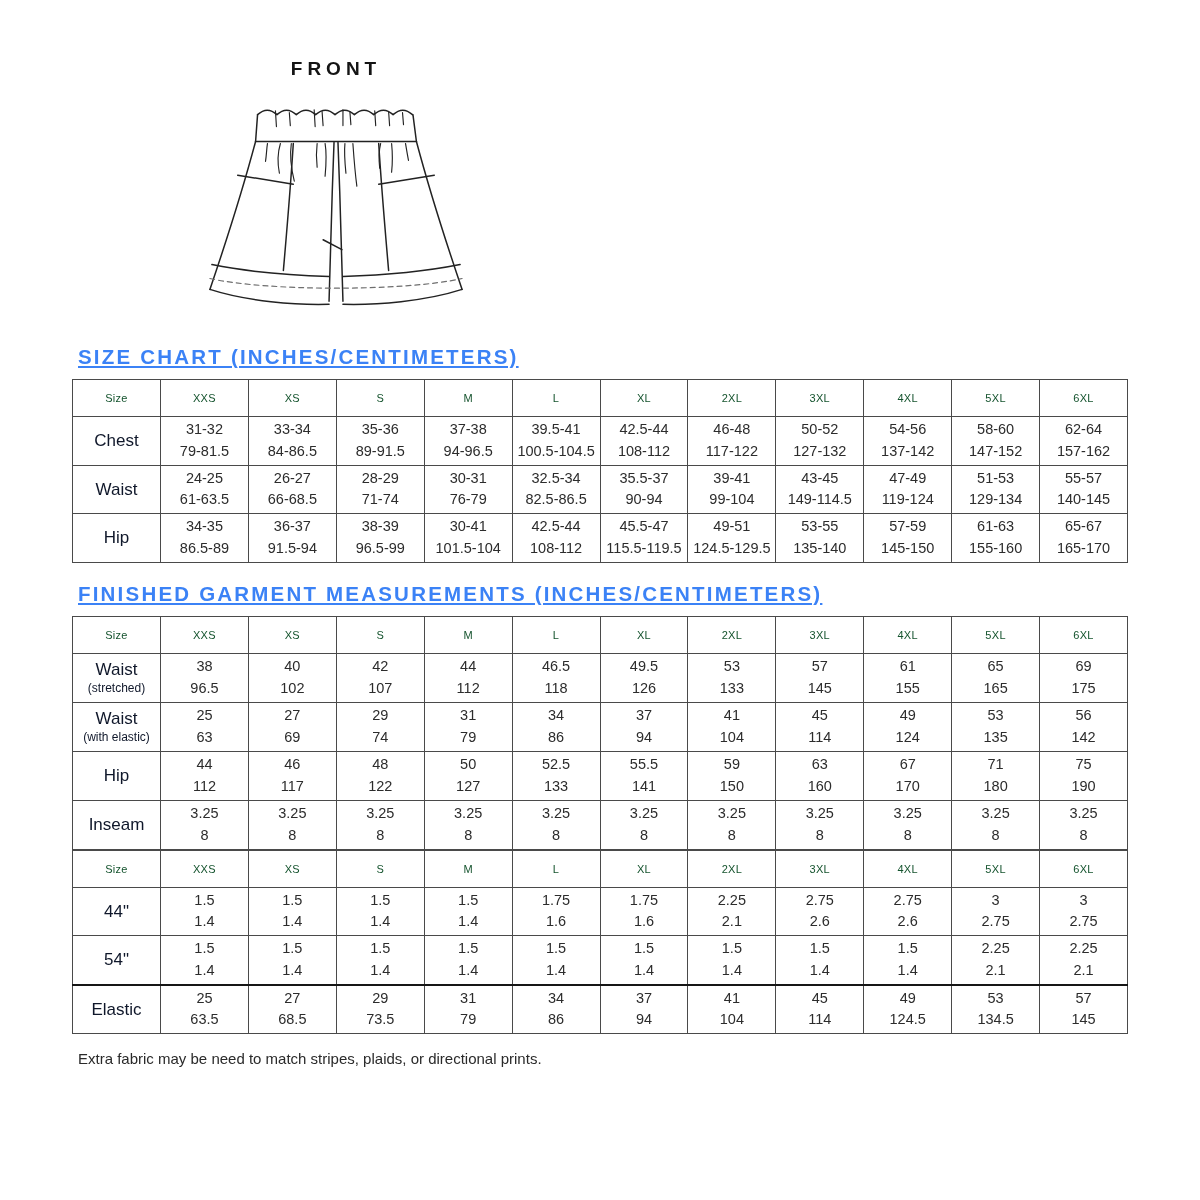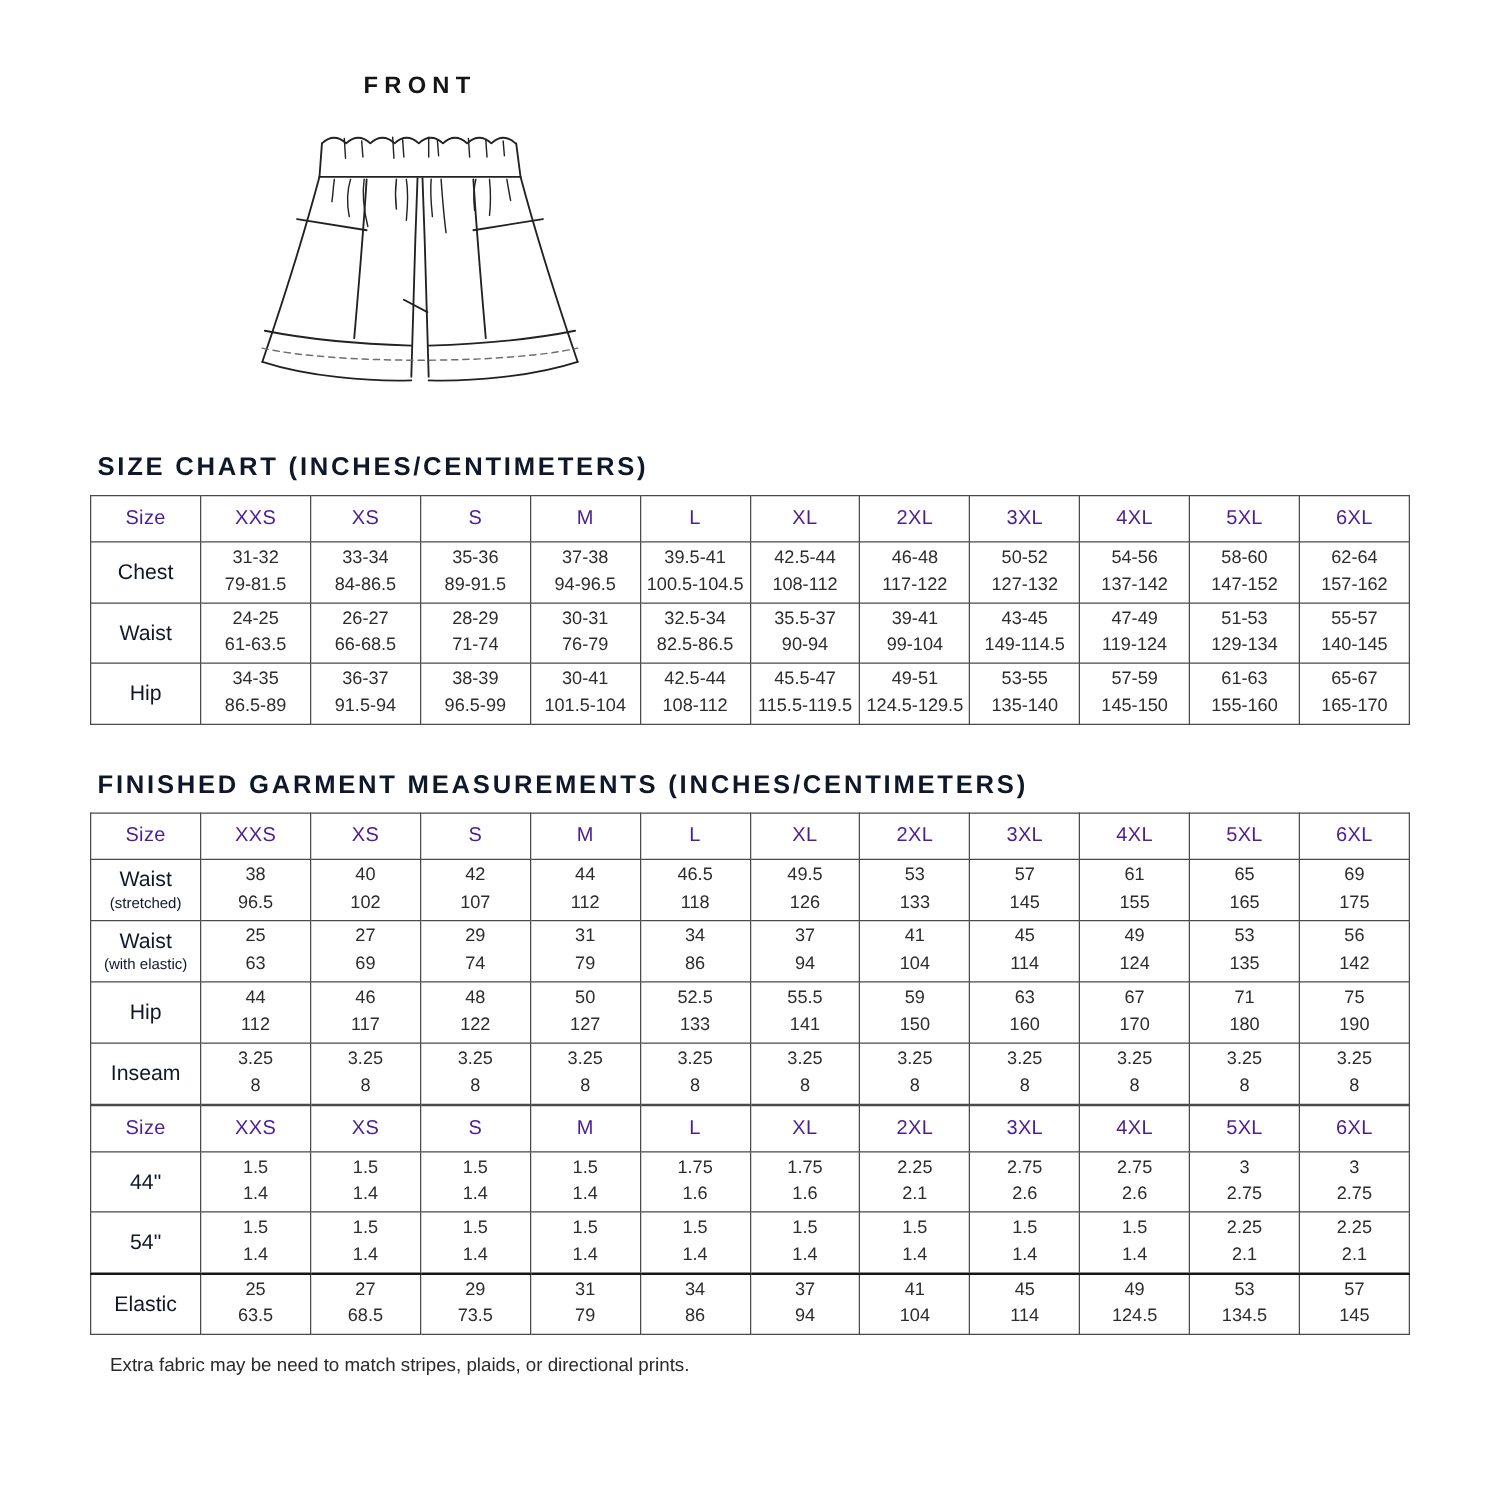--- a/index.html
+++ b/index.html
@@ -21,38 +21,38 @@
     color: #141414; margin: 6px 0 10px 0;
   }
   .sketch { stroke: #222; stroke-width: 1.5; fill: none;
             stroke-linecap: round; stroke-linejoin: round; }
   .sketch .thin { stroke-width: 1.15; }
   .sketch .dashed { stroke: #6e6e6e; stroke-width: 1.2; stroke-dasharray: 5 4; }
 
   
   .section-title {
     font-size: 20.5px; font-weight: bold; letter-spacing: 2.2px;
-    color: #0f172a; margin: 36px 0 10px 6px; white-space: nowrap;
+    color: #3b82f6; margin: 19px 0 10px 6px; white-space: nowrap; text-decoration: underline;
   }
   table { border-collapse: collapse; width: 100%; table-layout: fixed;
           border: 1.6px solid #3a3a3a; }
   th, td { border: 1.2px solid #4a4a4a; padding: 2px; text-align: center;
            vertical-align: middle; font-weight: normal; }
   thead tr { height: 37px; }
-  thead th { font-size: 16px; letter-spacing: 0.3px; color: #4c1d95; margin-left: 23px; }
+  thead th { font-size: 11px; letter-spacing: 0.3px; color: #14532d; margin-left: 23px; }
   thead th:first-child { width: 88px; }
   tbody th.row-label { font-size: 17px; color: #0f172a; line-height: 1.25; text-align: center; }
   .sublabel { font-size: 12px; }
   td div { font-size: 14.5px; line-height: 1.5; color: #2c2c2c; }
   .t1 tbody tr { height: 46px; }
   .t2 tbody tr { height: 49px; }
   .t3 tbody tr { height: 47px; }
   .thick-top th, .thick-top td { border-top: 2.6px solid #161616; }
 
-  .footnote { font-size: 15px; color: #2a2a2a; margin: 16px 0 0 16px; }
+  .footnote { font-size: 15px; color: #2a2a2a; margin: 16px 0 0 6px; }
 </style>
 </head>
 <body>
 
 <svg width="0" height="0" style="position:absolute" aria-hidden="true">
   <defs>
     <g id="shorts-flat" class="sketch">
 
       <path d="M61,23 q9.75,-9 19.5,0 q9.75,-9 19.5,0 q9.75,-9 19.5,0 q9.75,-9 19.5,0 q9.75,-9 19.5,0 q9.75,-9 19.5,0 q9.75,-9 19.5,0 q9.75,-9 19.5,0"></path>
       <path d="M61,23 L59,50"></path>

